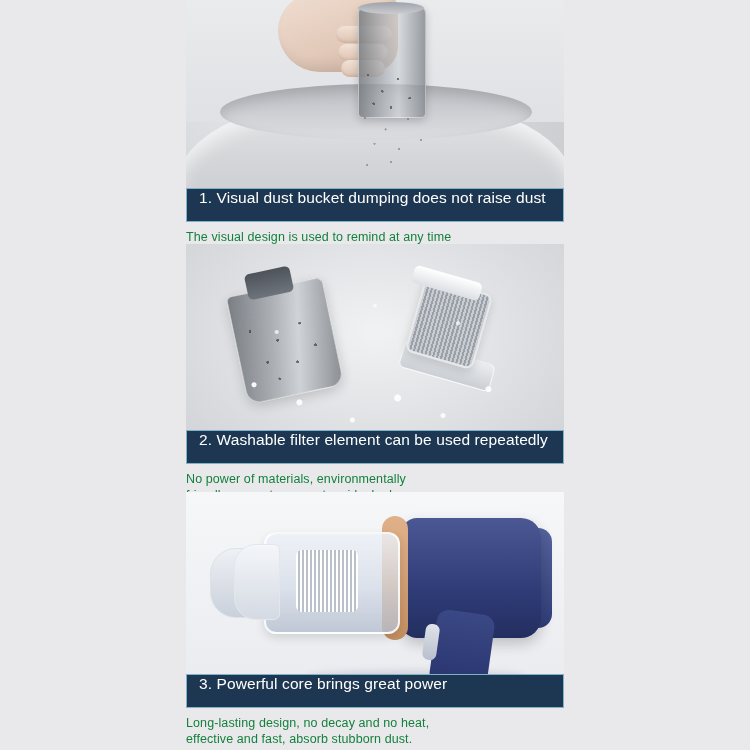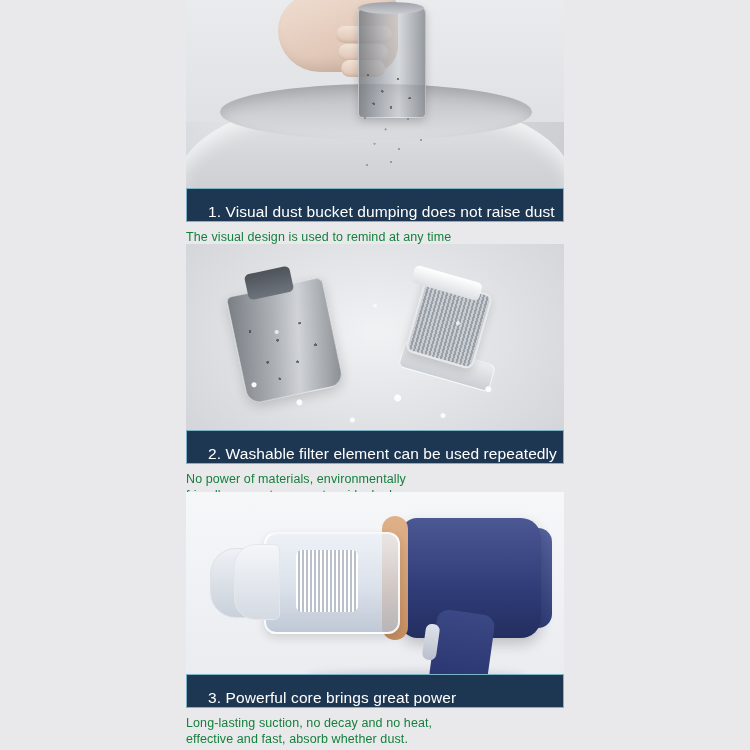--- a/index.html
+++ b/index.html
@@ -35,22 +35,22 @@
   .caption-bar {
     position: absolute;
     left: 0;
     right: 0;
     bottom: 0;
     height: 34px;
     background: #1d3651;
     border: 1px solid #7fb3c8;
     box-sizing: border-box;
     display: flex;
-    align-items: flex-end;
-    padding-left: 21px;
+    align-items: flex-start;
+    padding-left: 12px;
   }
   .caption-bar span {
     color: #ffffff;
     font-size: 15.5px;
     letter-spacing: .1px;
     white-space: nowrap;
   }
   .subtext {
     margin-top: 7px;
     text-align: left;
@@ -385,18 +385,18 @@
       <div class="b3-cyl"></div>
       <div class="b3-core"></div>
       <div class="b3-nozzle1"></div>
       <div class="b3-nozzle2"></div>
 
       <div class="caption-bar">
         <span>3. Powerful core brings great power</span>
       </div>
     </div>
     <div class="subtext">
-      <div>Long-lasting suction, no decay and no heat,</div>
-      <div>effective and fast, absorb whether dust.</div>
+      <div>Long-lasting design, no decay and no heat,</div>
+      <div>effective and fast, absorb stubborn dust.</div>
     </div>
   </div>
 
 </div>
 
 </body></html>

